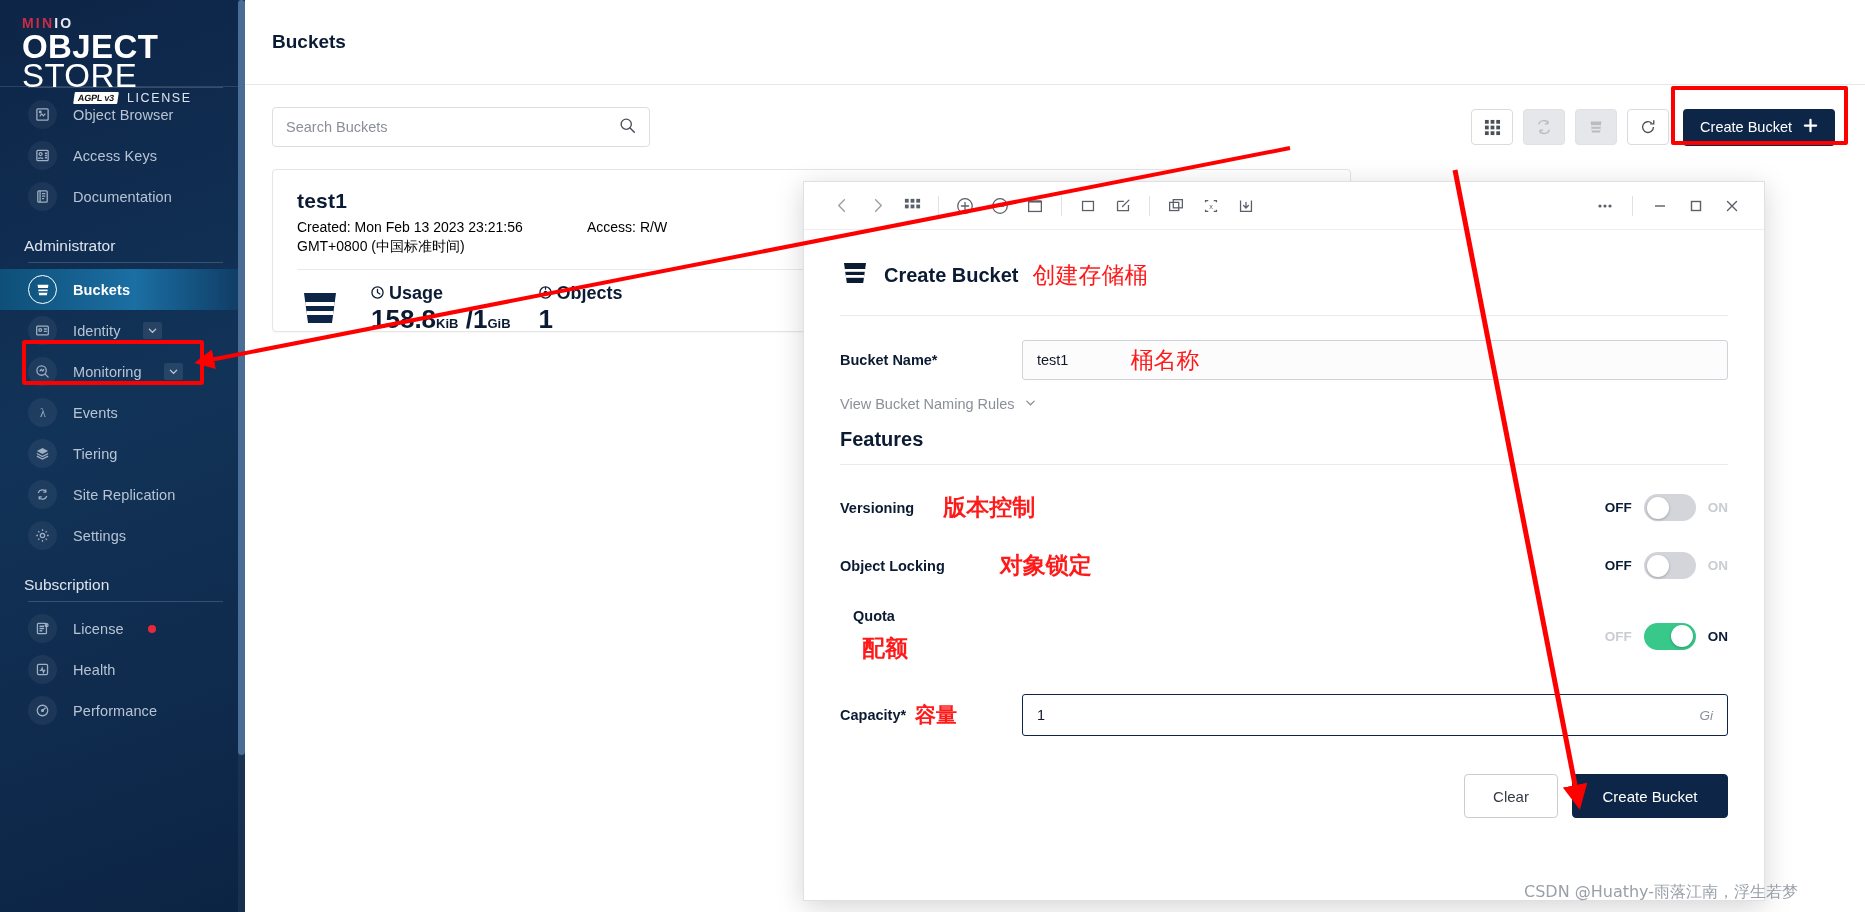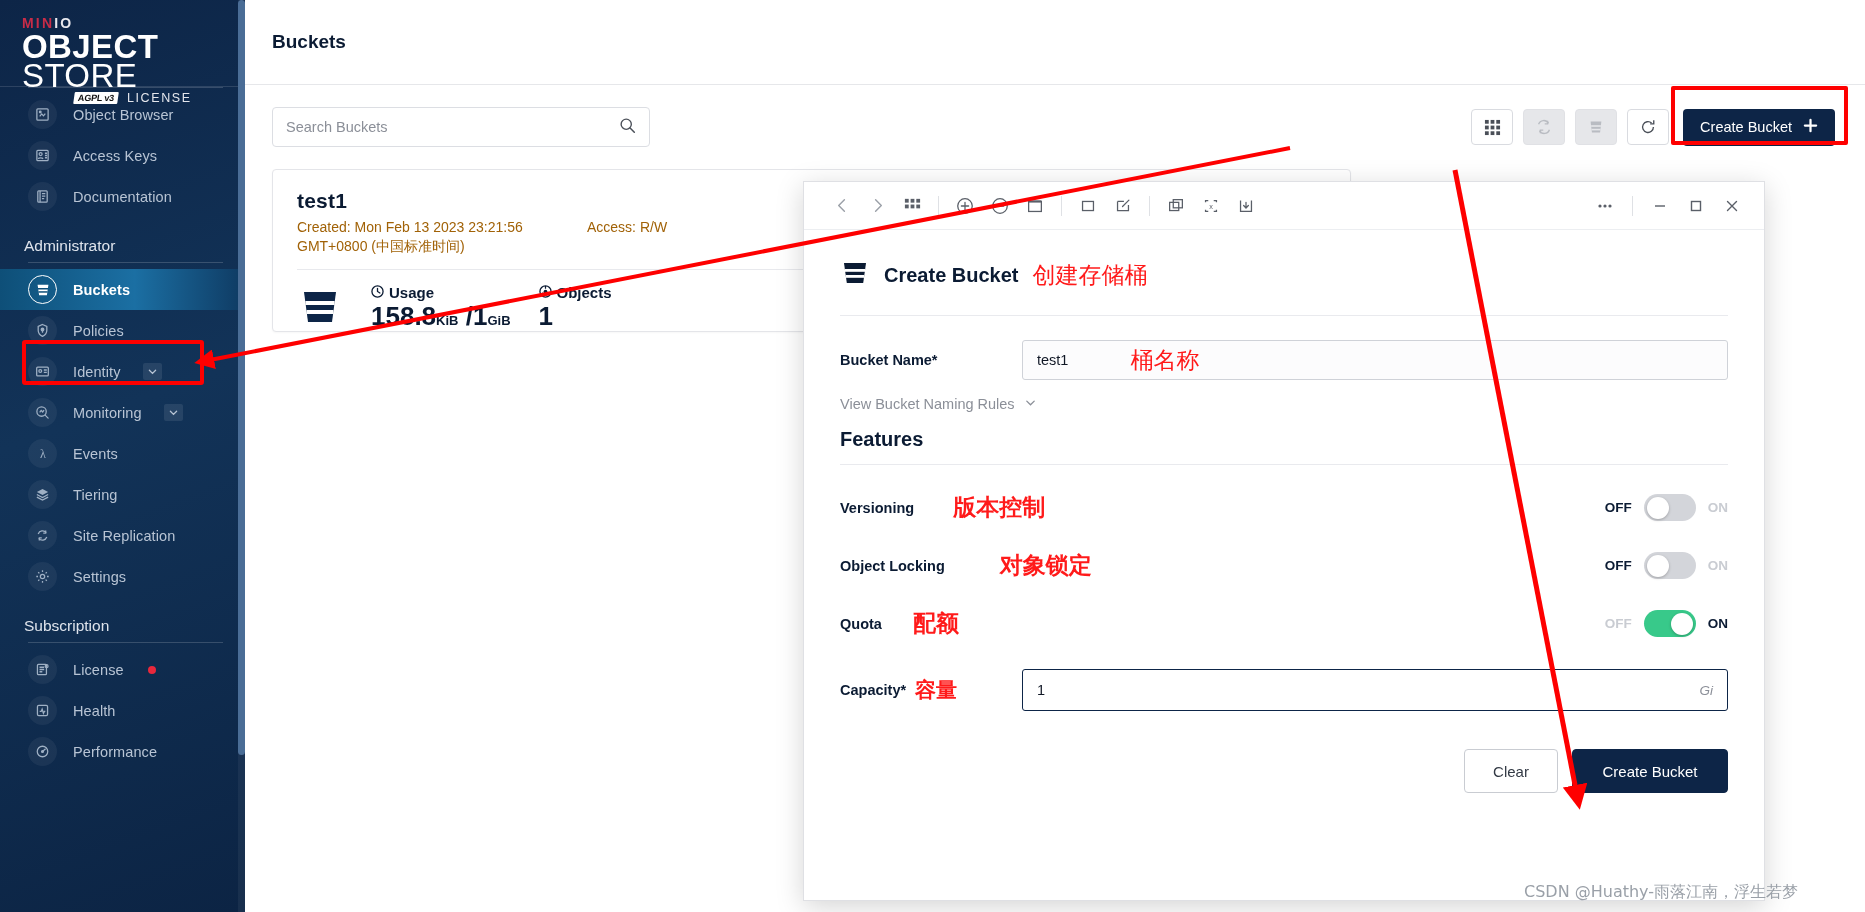--- a/index.html
+++ b/index.html
@@ -152,31 +152,31 @@
     box-shadow: 0 1px 2px rgba(0,0,0,0.035);
   }
   #bucket-name {
     font-size: 21px; font-weight: bold; color: #0b1b33;
     letter-spacing: 0.2px;
   }
   #bucket-meta-row {
     display: flex; margin-top: 5px;
   }
   .bucket-meta {
-    font-size: 14px; color: #a16207; line-height: 19px;
+    font-size: 14px; color: #000000; line-height: 19px;
   }
   #bucket-created { width: 290px; }
   #bucket-card-divider {
     height: 1px; background: #e8e9ed; margin: 13px 0 0 0;
   }
   #bucket-stats {
     display: flex; align-items: center; gap: 28px; padding-top: 13px;
   }
   .stat-label {
-    font-size: 15px; font-weight: bold; color: #0b1b33;
+    font-size: 18px; font-weight: bold; color: #0b1b33;
     display: flex; align-items: center; gap: 5px;
   }
   .stat-value { font-size: 26px; font-weight: bold; color: #0b1b33; }
   .stat-value .unit { font-size: 13px; }
 
   
   #modal-window {
     position: absolute; left: 803px; top: 181px;
     width: 962px; height: 720px;
     background: #ffffff;
@@ -353,30 +353,20 @@
       <div class="nav-divider"></div>
       <div class="nav-item active">
         <div class="nav-icon">
           <svg width="16" height="16" viewBox="0 0 16 16">
             <path d="M2.6 2.8h10.8l-1.5 10.4H4.1z" fill="#fff"></path>
             <rect x="3" y="6" width="10" height="1.5" fill="#0e4f78"></rect>
             <rect x="3.4" y="9.2" width="9.2" height="1.5" fill="#0e4f78"></rect>
           </svg>
         </div>
         <span class="nav-label">Buckets</span>
-      </div>
-      <div class="nav-item">
-        <div class="nav-icon">
-          <svg width="15" height="15" viewBox="0 0 16 16" fill="none" stroke="#9fb0c4" stroke-width="1.35">
-            <path d="M8 1.6l4.6 2v4c0 3.1-2 5.4-4.6 6.6C5.4 13 3.4 10.7 3.4 7.6v-4z"></path>
-            <circle cx="8" cy="7" r="1.4" fill="#9fb0c4"></circle>
-            <path d="M8 8.4v2"></path>
-          </svg>
-        </div>
-        <span class="nav-label">Policies</span>
       </div>
       <div class="nav-item">
         <div class="nav-icon">
           <svg width="15" height="15" viewBox="0 0 16 16" fill="none" stroke="#9fb0c4" stroke-width="1.35">
             <rect x="1.8" y="3.4" width="12.4" height="9.2" rx="1"></rect>
             <circle cx="5.6" cy="7.4" r="1.5"></circle>
             <path d="M9.4 6.4h3.2M9.4 9h3.2"></path>
           </svg>
         </div>
         <span class="nav-label">Identity</span>
@@ -736,21 +726,21 @@
       </span>
     </div>
 
     <div id="features-title">Features</div>
     <div id="features-divider"></div>
 
     <div id="feature-rows">
         <div class="toggle-row">
           <div class="field-label" style="width: auto;">
             <span>Versioning</span>
-            <span class="cn-note" style="margin-left: 30px;">版本控制</span>
+            <span class="cn-note" style="margin-left: 20px;">版本控制</span>
           </div>
           <div class="toggle-ctrl">
             <span class="tg-text on-state">OFF</span>
             <div class="switch">
               <div class="knob"></div>
             </div>
             <span class="tg-text off-state">ON</span>
           </div>
         </div>
         <div class="toggle-row">
@@ -760,21 +750,21 @@
           </div>
           <div class="toggle-ctrl">
             <span class="tg-text on-state">OFF</span>
             <div class="switch">
               <div class="knob"></div>
             </div>
             <span class="tg-text off-state">ON</span>
           </div>
         </div>
         <div class="toggle-row">
-          <div class="field-label" style="width: auto;">
+          <div class="field-label" style="width: auto; flex-direction: column;">
             <span>Quota</span>
             <span class="cn-note" style="margin-left: 22px;">配额</span>
           </div>
           <div class="toggle-ctrl">
             <span class="tg-text off-state">OFF</span>
             <div class="switch on">
               <div class="knob"></div>
             </div>
             <span class="tg-text on-state">ON</span>
           </div>

